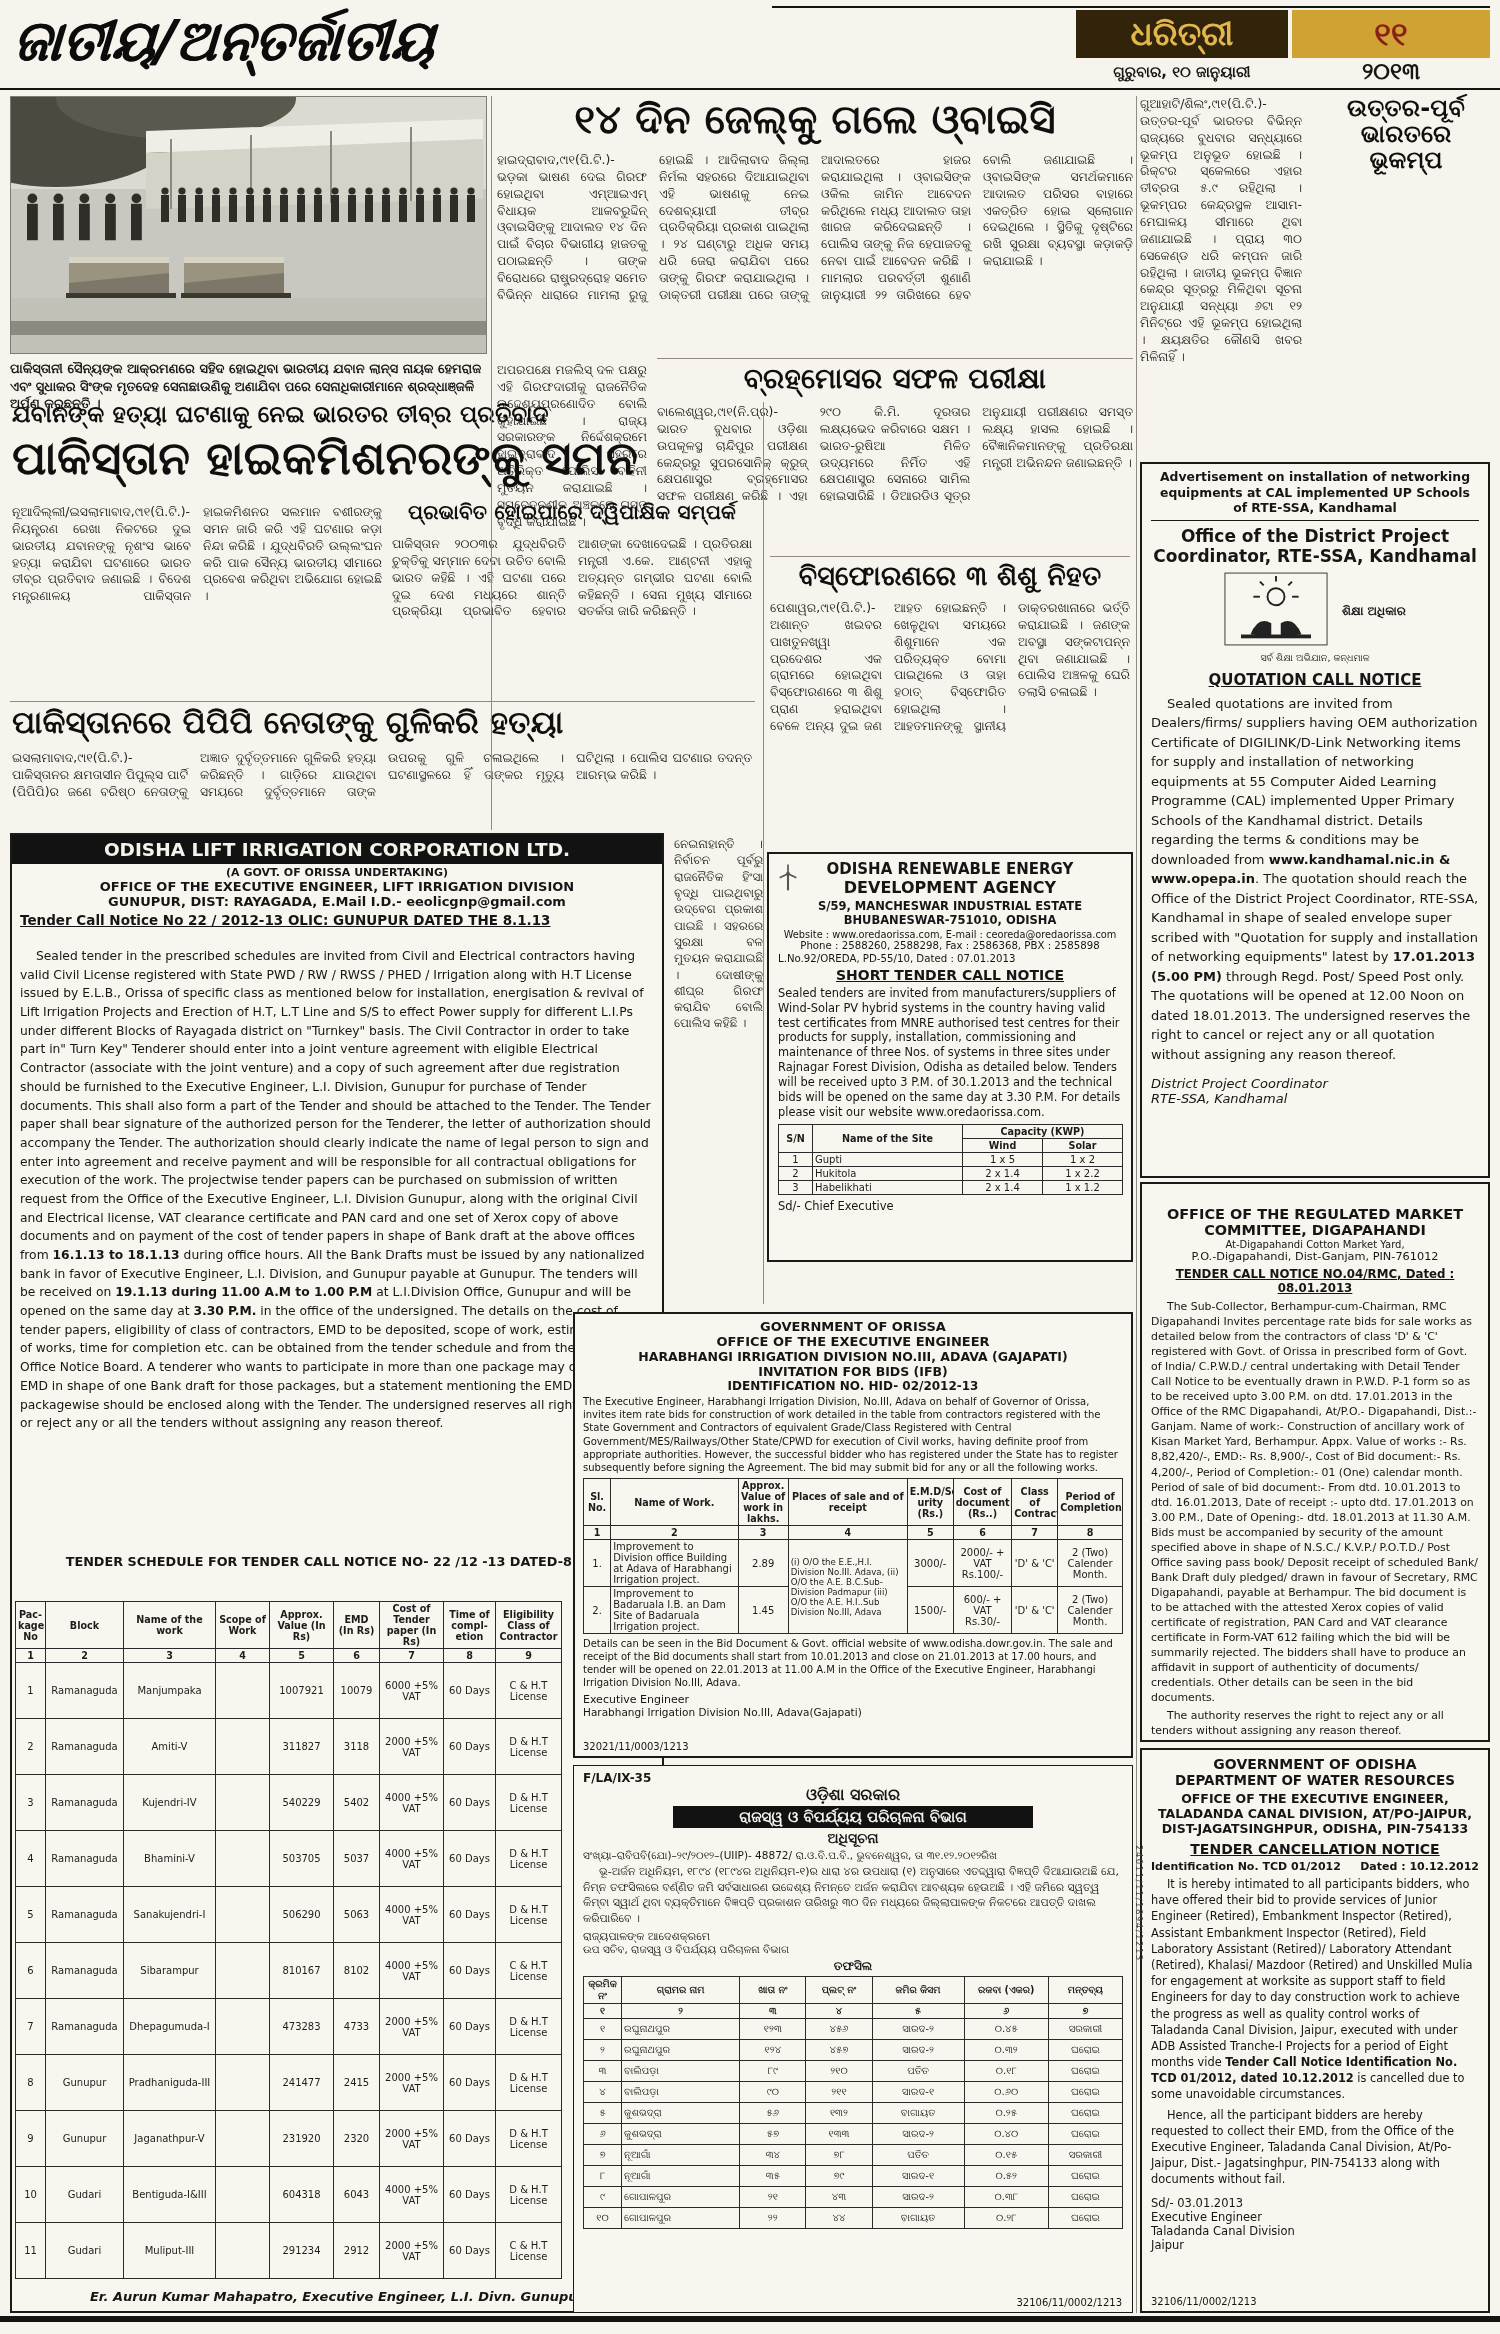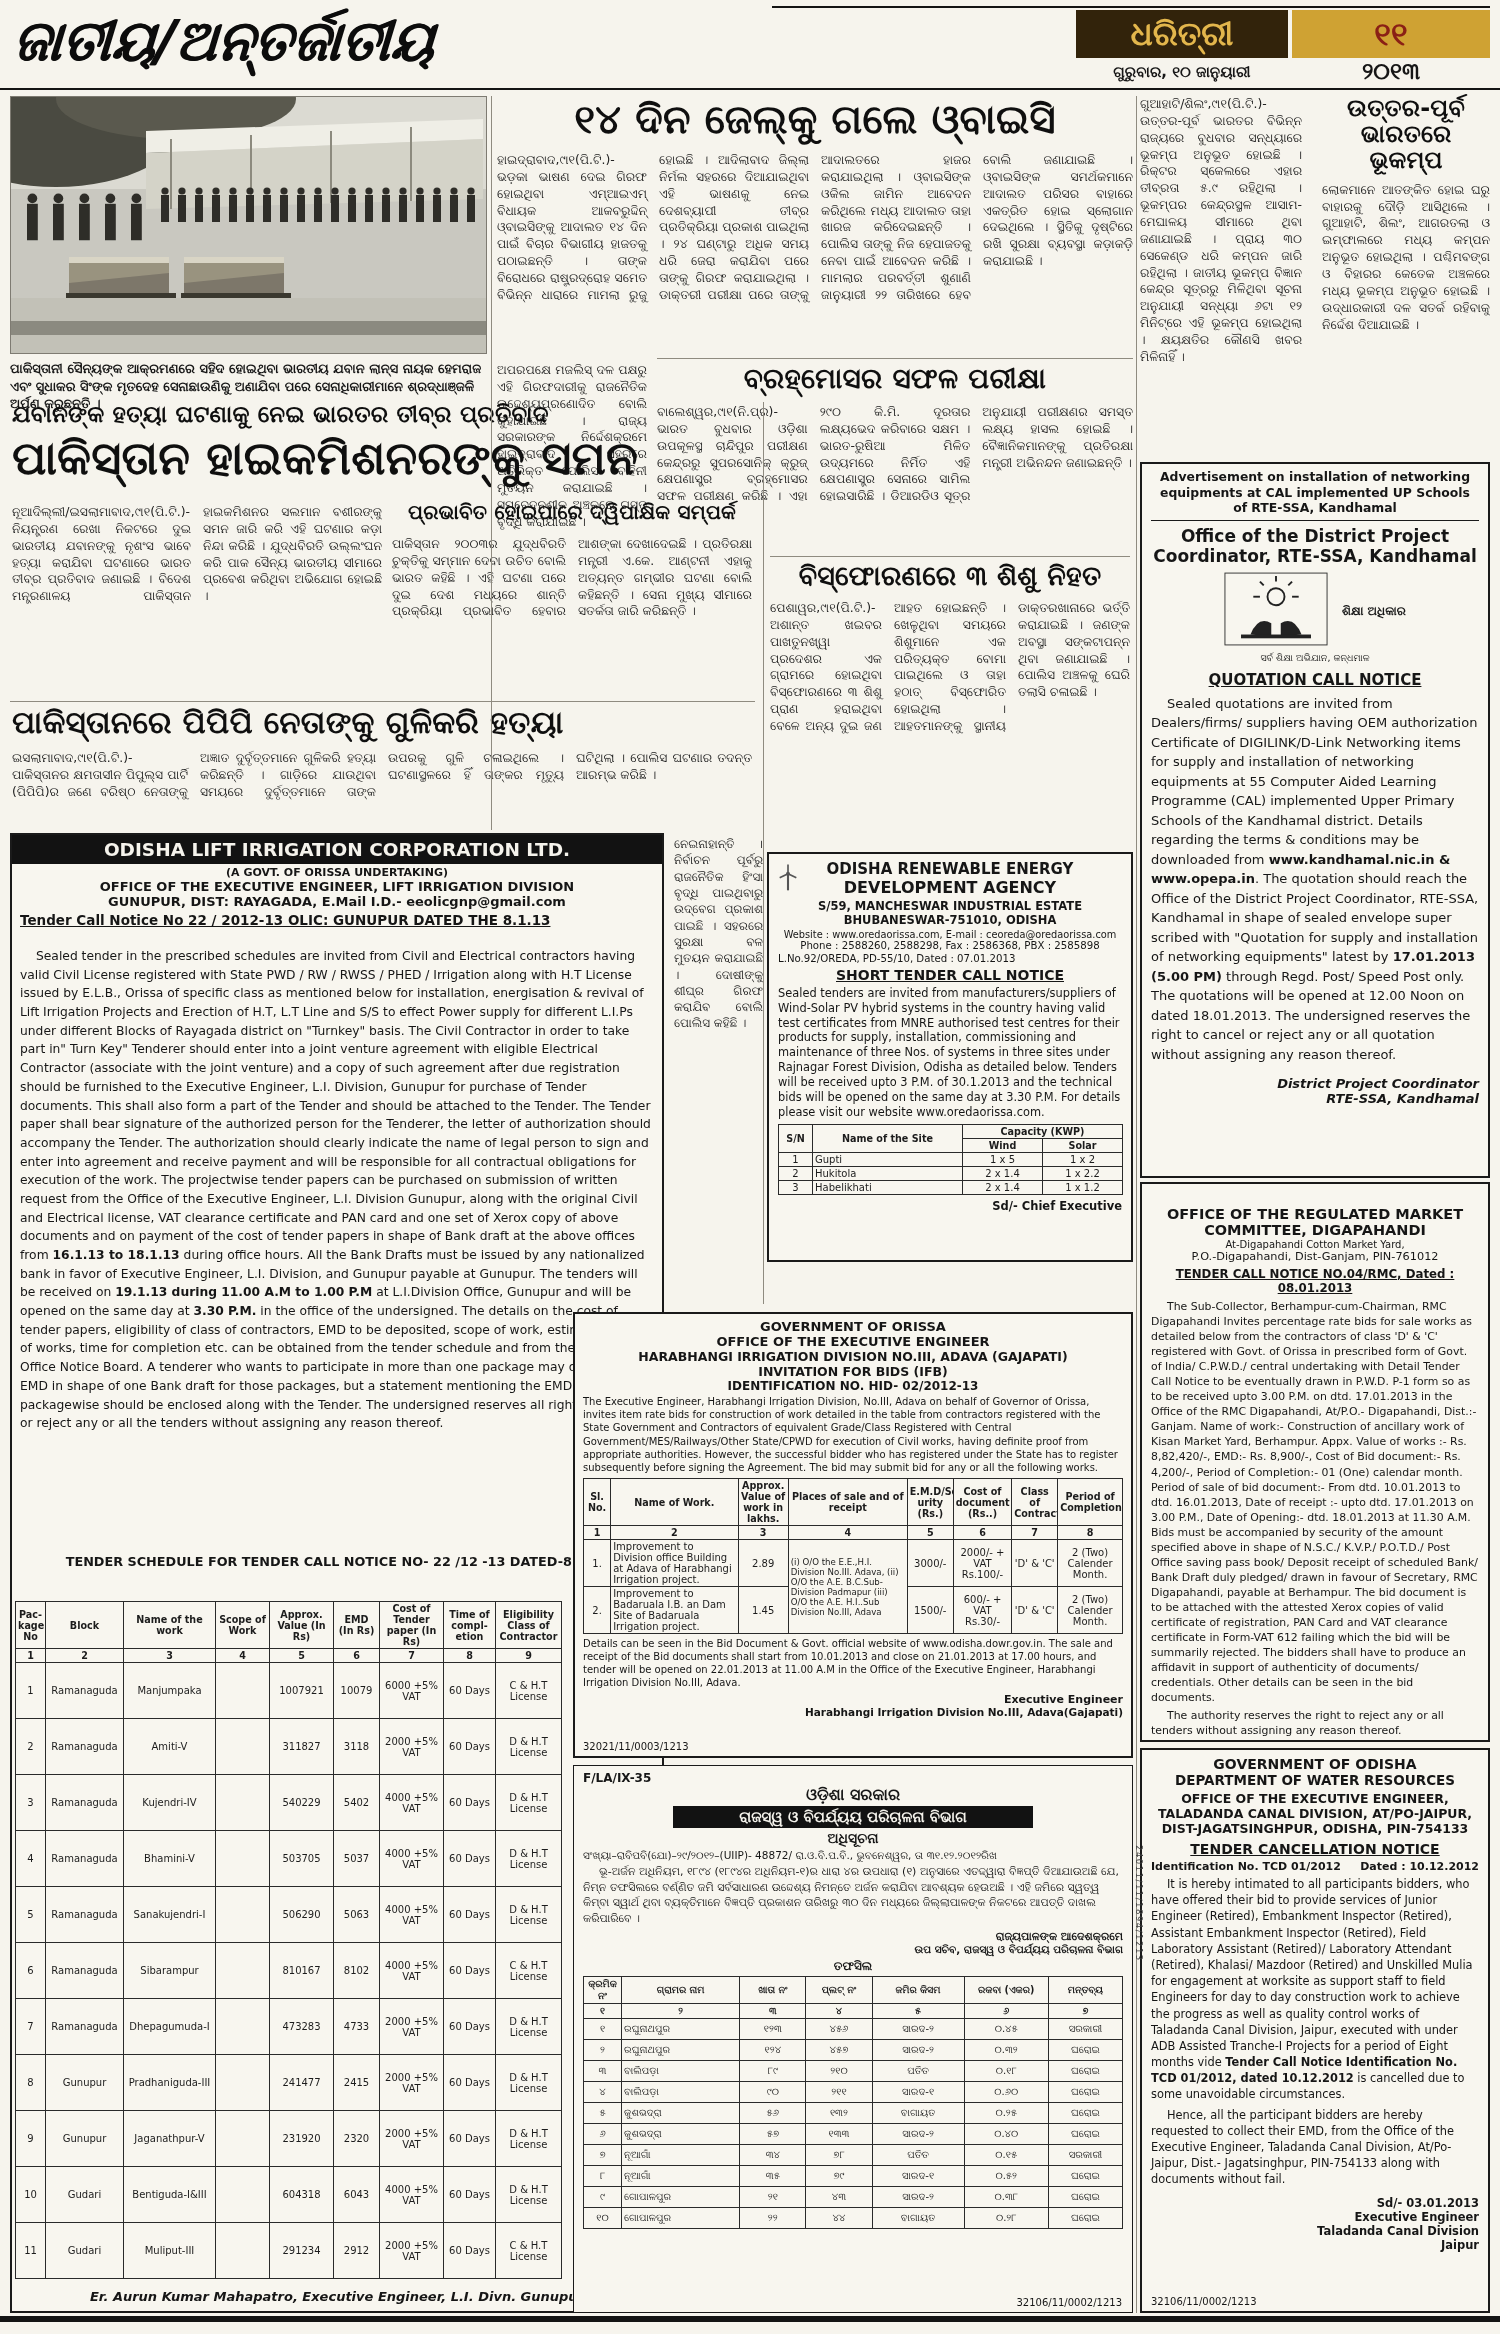--- a/index.html
+++ b/index.html
@@ -14,21 +14,21 @@
 .cols4{column-count:4;column-gap:12px;height:100%}
 .rule{position:absolute;background:#8f8b80}
 .blackbar{position:absolute;background:#141414}
 .adbox{position:absolute;border:2px solid #1a1a1a;background:#f8f6ef;overflow:hidden}
 .tb{border-collapse:collapse;table-layout:fixed;width:100%;background:#f8f6ef}
 .tb th,.tb td{border:1px solid #2a2a2a;font-size:10px;padding:1px 2px;text-align:center;vertical-align:middle;overflow:hidden;color:#1c1c1c}
 .tb th{font-weight:bold;font-size:9.6px}
 .tb .l{text-align:left}
 .masthead{font-weight:900;font-style:italic;font-size:52px;transform:skewX(-4deg) scaleY(1.08);transform-origin:left top;letter-spacing:1px;color:#0c0c0c;text-shadow:1px 0 #0c0c0c}
 .brandbox{position:absolute;display:flex;align-items:center;justify-content:center;font-weight:bold}
-.sig{font-weight:bold;text-align:right}
+.sig{font-weight:normal;text-align:left}
 .seg{font-weight:normal}
 .vref{position:absolute;writing-mode:vertical-rl;font-size:8.5px;color:#444;letter-spacing:1.5px}
 .scope{border-top:none;border-bottom:none}
 .indent{text-indent:16px}
 </style>
 </head>
 <body>
 
 <div class="abs masthead" style="left:16px;top:8px;width:700px">ଜାତୀୟ/ଅନ୍ତର୍ଜାତୀୟ</div>
 <div class="blackbar" style="left:772px;top:6px;width:718px;height:2px"></div>
@@ -105,21 +105,20 @@
 <div class="abs b j" style="left:10px;top:360px;width:477px;font-size:13px;line-height:1.35">ପାକିସ୍ତାନୀ ସୈନ୍ୟଙ୍କ ଆକ୍ରମଣରେ ସହିଦ ହୋଇଥିବା ଭାରତୀୟ ଯବାନ ଲାନ୍ସ ନାୟକ ହେମରାଜ ଏବଂ ସୁଧାକର ସିଂଙ୍କ ମୃତଦେହ ସେନାଛାଉଣିକୁ ଅଣାଯିବା ପରେ ସେନାଧିକାରୀମାନେ ଶ୍ରଦ୍ଧାଞ୍ଜଳି ଅର୍ପଣ କରୁଛନ୍ତି ।</div>
 
 <div class="abs hl c" style="left:497px;top:98px;width:636px;font-size:40px">୧୪ ଦିନ ଜେଲ୍‌କୁ ଗଲେ ଓ୍ବାଇସି</div>
 <div class="abs news cols4" style="left:497px;top:152px;width:636px;height:204px">ହାଇଦ୍ରାବାଦ,୯ା୧(ପି.ଟି.)- ଭଡ଼କା ଭାଷଣ ଦେଇ ଗିରଫ ହୋଇଥିବା ଏମ୍‌ଆଇଏମ୍ ବିଧାୟକ ଆକବରୁଦ୍ଦିନ୍ ଓ୍ବାଇସିଙ୍କୁ ଆଦାଲତ ୧୪ ଦିନ ପାଇଁ ବିଚାର ବିଭାଗୀୟ ହାଜତକୁ ପଠାଇଛନ୍ତି । ତାଙ୍କ ବିରୋଧରେ ରାଷ୍ଟ୍ରଦ୍ରୋହ ସମେତ ବିଭିନ୍ନ ଧାରାରେ ମାମଲା ରୁଜୁ ହୋଇଛି । ଆଦିଲାବାଦ ଜିଲ୍ଲା ନିର୍ମଲ ସହରରେ ଦିଆଯାଇଥିବା ଏହି ଭାଷଣକୁ ନେଇ ଦେଶବ୍ୟାପୀ ତୀବ୍ର ପ୍ରତିକ୍ରିୟା ପ୍ରକାଶ ପାଇଥିଲା । ୨୪ ଘଣ୍ଟାରୁ ଅଧିକ ସମୟ ଧରି ଜେରା କରାଯିବା ପରେ ତାଙ୍କୁ ଗିରଫ କରାଯାଇଥିଲା । ଡାକ୍ତରୀ ପରୀକ୍ଷା ପରେ ତାଙ୍କୁ ଆଦାଲତରେ ହାଜର କରାଯାଇଥିଲା । ଓ୍ବାଇସିଙ୍କ ଓକିଲ ଜାମିନ ଆବେଦନ କରିଥିଲେ ମଧ୍ୟ ଆଦାଲତ ତାହା ଖାରଜ କରିଦେଇଛନ୍ତି । ପୋଲିସ ତାଙ୍କୁ ନିଜ ହେପାଜତକୁ ନେବା ପାଇଁ ଆବେଦନ କରିଛି । ମାମଲାର ପରବର୍ତ୍ତୀ ଶୁଣାଣି ଜାନୁୟାରୀ ୨୨ ତାରିଖରେ ହେବ ବୋଲି ଜଣାଯାଇଛି । ଓ୍ବାଇସିଙ୍କ ସମର୍ଥକମାନେ ଆଦାଲତ ପରିସର ବାହାରେ ଏକତ୍ରିତ ହୋଇ ସ୍ଲୋଗାନ ଦେଇଥିଲେ । ସ୍ଥିତିକୁ ଦୃଷ୍ଟିରେ ରଖି ସୁରକ୍ଷା ବ୍ୟବସ୍ଥା କଡ଼ାକଡ଼ି କରାଯାଇଛି ।</div>
 
 <div class="abs" style="left:1140px;top:96px;width:350px;height:368px;display:flex;gap:20px">
   <div class="news" style="width:166px;height:368px">ଗୁଆହାଟି/ଶିଲଂ,୯ା୧(ପି.ଟି.)- ଉତ୍ତର-ପୂର୍ବ ଭାରତର ବିଭିନ୍ନ ରାଜ୍ୟରେ ବୁଧବାର ସନ୍ଧ୍ୟାରେ ଭୂକମ୍ପ ଅନୁଭୂତ ହୋଇଛି । ରିକ୍ଟର ସ୍କେଲରେ ଏହାର ତୀବ୍ରତା ୫.୯ ରହିଥିଲା । ଭୂକମ୍ପର କେନ୍ଦ୍ରସ୍ଥଳ ଆସାମ-ମେଘାଳୟ ସୀମାରେ ଥିବା ଜଣାଯାଇଛି । ପ୍ରାୟ ୩୦ ସେକେଣ୍ଡ ଧରି କମ୍ପନ ଜାରି ରହିଥିଲା । ଜାତୀୟ ଭୂକମ୍ପ ବିଜ୍ଞାନ କେନ୍ଦ୍ର ସୂତ୍ରରୁ ମିଳିଥିବା ସୂଚନା ଅନୁଯାୟୀ ସନ୍ଧ୍ୟା ୬ଟା ୧୨ ମିନିଟ୍‌ରେ ଏହି ଭୂକମ୍ପ ହୋଇଥିଲା । କ୍ଷୟକ୍ଷତିର କୌଣସି ଖବର ମିଳିନାହିଁ ।</div>
   <div style="width:172px">
     <div class="hl c" style="font-size:24px">ଉତ୍ତର-ପୂର୍ବ</div>
     <div class="hl c" style="font-size:24px;margin-bottom:8px">ଭାରତରେ ଭୂକମ୍ପ</div>
-    <div class="news" style="height:300px">ଲୋକମାନେ ଆତଙ୍କିତ ହୋଇ ଘରୁ ବାହାରକୁ ଦୌଡ଼ି ଆସିଥିଲେ । ଗୁଆହାଟି, ଶିଲଂ, ଆଗରତଲା ଓ ଇମ୍ଫାଲରେ ମଧ୍ୟ କମ୍ପନ ଅନୁଭୂତ ହୋଇଥିଲା । ପଶ୍ଚିମବଙ୍ଗ ଓ ବିହାରର କେତେକ ଅଞ୍ଚଳରେ ମଧ୍ୟ ଭୂକମ୍ପ ଅନୁଭୂତ ହୋଇଛି । ଉଦ୍ଧାରକାରୀ ଦଳ ସତର୍କ ରହିବାକୁ ନିର୍ଦ୍ଦେଶ ଦିଆଯାଇଛି ।</div>
   </div>
 </div>
 
 <div class="rule" style="left:657px;top:358px;width:476px;height:1px"></div>
 <div class="abs news" style="left:497px;top:362px;width:150px;height:196px">ଅପରପକ୍ଷେ ମଜଲିସ୍ ଦଳ ପକ୍ଷରୁ ଏହି ଗିରଫଦାରୀକୁ ରାଜନୈତିକ ଉଦ୍ଦେଶ୍ୟପ୍ରଣୋଦିତ ବୋଲି କୁହାଯାଇଛି । ରାଜ୍ୟ ସରକାରଙ୍କ ନିର୍ଦ୍ଦେଶକ୍ରମେ ହାଇଦ୍ରାବାଦ ସହରରେ ଅତିରିକ୍ତ ପୋଲିସ ବାହିନୀ ମୁତୟନ କରାଯାଇଛି । ସମ୍ବେଦନଶୀଳ ଅଞ୍ଚଳରେ ଗସ୍ତ ବୃଦ୍ଧି କରାଯାଇଛି ।</div>
 <div class="abs hl c" style="left:657px;top:364px;width:476px;font-size:28px">ବ୍ରହ୍ମୋସର ସଫଳ ପରୀକ୍ଷା</div>
 <div class="abs news cols3" style="left:657px;top:404px;width:476px;height:154px">ବାଲେଶ୍ୱର,୯ା୧(ନି.ପ୍ର)- ଭାରତ ବୁଧବାର ଓଡ଼ିଶା ଉପକୂଳସ୍ଥ ଚାନ୍ଦିପୁର ପରୀକ୍ଷଣ କେନ୍ଦ୍ରରୁ ସୁପରସୋନିକ୍ କ୍ରୁଜ୍ କ୍ଷେପଣାସ୍ତ୍ର ବ୍ରହ୍ମୋସର ସଫଳ ପରୀକ୍ଷଣ କରିଛି । ଏହା ୨୯୦ କି.ମି. ଦୂରତାର ଲକ୍ଷ୍ୟଭେଦ କରିବାରେ ସକ୍ଷମ । ଭାରତ-ରୁଷିଆ ମିଳିତ ଉଦ୍ୟମରେ ନିର୍ମିତ ଏହି କ୍ଷେପଣାସ୍ତ୍ର ସେନାରେ ସାମିଲ ହୋଇସାରିଛି । ଡିଆରଡିଓ ସୂତ୍ର ଅନୁଯାୟୀ ପରୀକ୍ଷଣର ସମସ୍ତ ଲକ୍ଷ୍ୟ ହାସଲ ହୋଇଛି । ବୈଜ୍ଞାନିକମାନଙ୍କୁ ପ୍ରତିରକ୍ଷା ମନ୍ତ୍ରୀ ଅଭିନନ୍ଦନ ଜଣାଇଛନ୍ତି ।</div>
 
 <div class="abs hl" style="left:12px;top:402px;width:620px;font-size:23px">ଯବାନଙ୍କ ହତ୍ୟା ଘଟଣାକୁ ନେଇ ଭାରତର ତୀବ୍ର ପ୍ରତିବାଦ</div>
 <div class="abs hl" style="left:12px;top:434px;width:745px;font-size:46px">ପାକିସ୍ତାନ ହାଇକମିଶନରଙ୍କୁ ସମନ</div>

